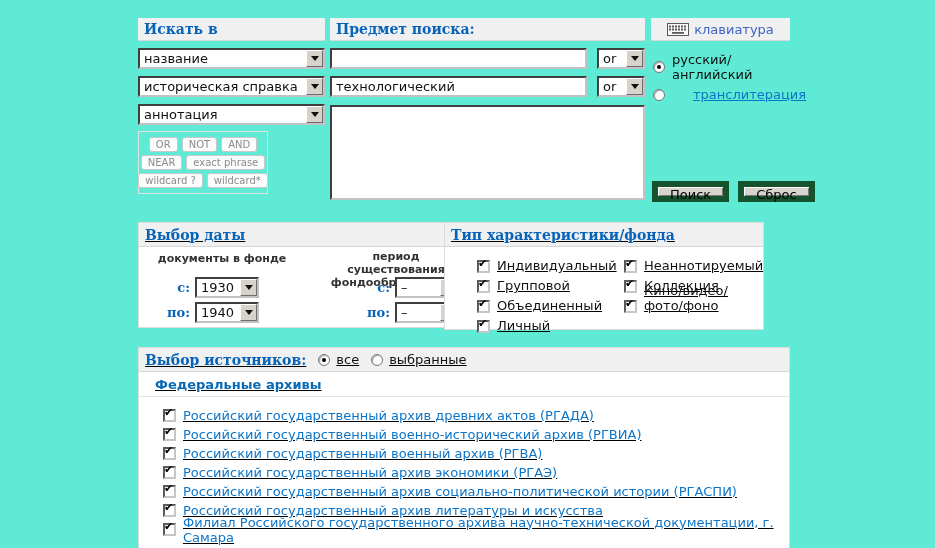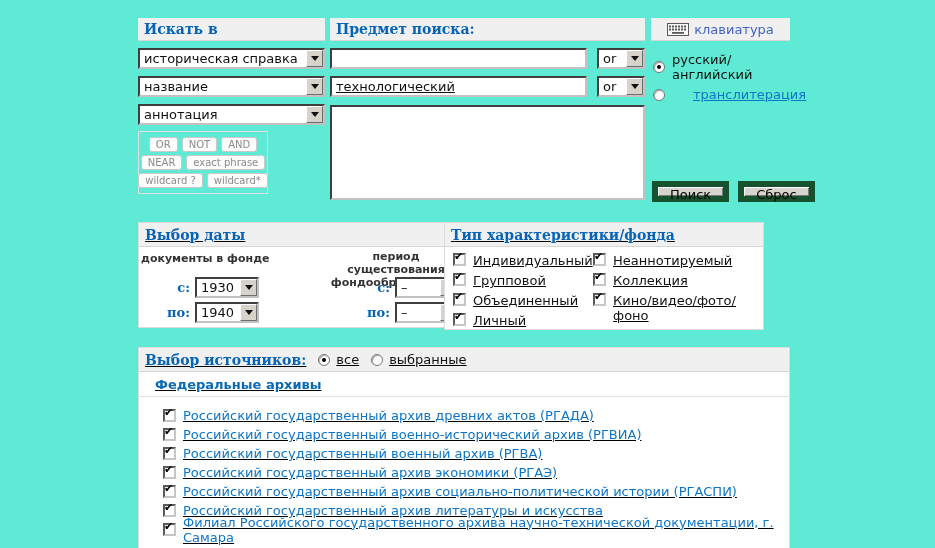--- a/index.html
+++ b/index.html
@@ -15,21 +15,21 @@
 
   .sunken { background:#fff; border:2px solid; border-color:#3f3f3f #c2c2c2 #c2c2c2 #3f3f3f; }
 
   .wsel { display:flex; align-items:stretch; justify-content:space-between; height:21px; cursor:default; }
   .wsel .wsel-text { font-size:13px; color:#111; padding:1px 4px; white-space:nowrap; overflow:hidden; }
   .wsel .wsel-btn { width:17px; flex:0 0 17px; background:#d7d3cb; border:1px solid;
                     border-color:#fefefe #6e6e6e #6e6e6e #fefefe; display:flex; align-items:center; justify-content:center; }
   .tri { width:0; height:0; border-left:4px solid transparent; border-right:4px solid transparent; border-top:5px solid #111; }
 
   .txt { font-size:13px; color:#111; padding:1px 4px; height:21px; width:100%; outline:none;
-         font-family:"DejaVu Sans", sans-serif;text-decoration:underline; }
+         font-family:"DejaVu Sans", sans-serif; }
 
   .btn3d { background:#d7d3cd; border:6px solid #14532d; height:21px; padding:0 12px;
            font-size:13px; color:#000; font-family:"DejaVu Sans", sans-serif;
            box-shadow: inset 1px 1px 0 #ffffff, inset -1px -1px 0 #7a7a7a; cursor:pointer; }
 
   .cb { width:13px; height:13px; flex:0 0 13px; background:#fff; border:2px solid;
         border-color:#5a5a5a #c6c6c6 #c6c6c6 #5a5a5a; position:relative; display:inline-block; cursor:pointer; }
   .cb::after { content:"✔"; position:absolute; left:-1px; top:-5px; font-size:11px; color:#000; }
 
   .radio { width:12px; height:12px; flex:0 0 12px; border-radius:50%; background:#fff;
@@ -62,35 +62,35 @@
   
   #col-right { position:absolute; left:651px; top:18px; width:139px; height:186px; }
   #col-right .bar { justify-content:center; gap:5px; }
   .radio-row { display:flex; align-items:center; gap:7px; margin-left:2px; font-size:13px; color:#111; }
   #radio-row-1 { margin-top:11px; }
   #radio-row-2 { margin-top:5px;gap:28px; }
   #btns-row { position:absolute; top:163px; left:1px; display:flex; gap:9px; }
 
   
   #date-panel { left:138px; top:222px; width:317px; height:106px; }
-  #dg1-label { position:absolute; left:2px; top:29px; width:150px; }
+  #dg1-label { position:absolute; left:8px; top:29px; width:150px; text-align:center; }
   #dg2-label { position:absolute; left:188px; top:27px; width:138px; text-align:center; line-height:13px; }
   .drow { position:absolute; display:flex; align-items:center; justify-content:flex-end; gap:5px; }
   .drow .hdr { font-size:13px; }
   .drow .wsel { width:64px; }
   #drow-1a { left:8px;  top:54px; width:112px; }
   #drow-1b { left:8px;  top:79px; width:112px; }
   #drow-2a { left:196px; top:54px; width:124px; }
   #drow-2b { left:196px; top:79px; width:124px; }
 
   
   #type-panel { left:444px; top:222px; width:320px; height:108px; }
   #tp-cols { display:flex; padding:6px 0 0 8px; }
   #tp-col-left { width:147px; }
-  .cb-row { display:flex; align-items:flex-start; gap:7px; height:20px; font-size:13px; color:#111; }
+  .cb-row { display:flex; align-items:flex-end; gap:7px; height:20px; font-size:13px; color:#111;margin-left:24px; }
 
   
   #sources-panel { left:138px; top:347px; width:652px; height:201px; border-bottom:none; }
   #sources-bar { gap:12px; }
   .src-radio { display:flex; align-items:center; gap:6px; font-size:13px; color:#111; }
   #group-row { height:25px; display:flex; align-items:center; padding-left:16px;
                border-bottom:1px solid #e2e2e2; }
   #group-row span { font-size:13px; font-weight:bold; color:#0969b4; }
   #arch-list { padding:9px 0 0 24px; }
   .arch-row { display:flex; align-items:center; gap:7px; height:19px; }
@@ -99,27 +99,27 @@
 <body>
 
 <div id="root">
 
   <div id="col-searchin">
     <div class="bar">
       <span class="hdr">Искать в</span>
     </div>
 
     <div class="wsel sunken">
-      <span class="wsel-text">историческая справка</span>
+      <span class="wsel-text">название</span>
       <span class="wsel-btn">
           <span class="tri"></span>
         </span>
     </div>
     <div class="wsel sunken">
-      <span class="wsel-text">название</span>
+      <span class="wsel-text">историческая справка</span>
       <span class="wsel-btn">
           <span class="tri"></span>
         </span>
     </div>
     <div class="wsel sunken">
       <span class="wsel-text">аннотация</span>
       <span class="wsel-btn">
           <span class="tri"></span>
         </span>
     </div>

